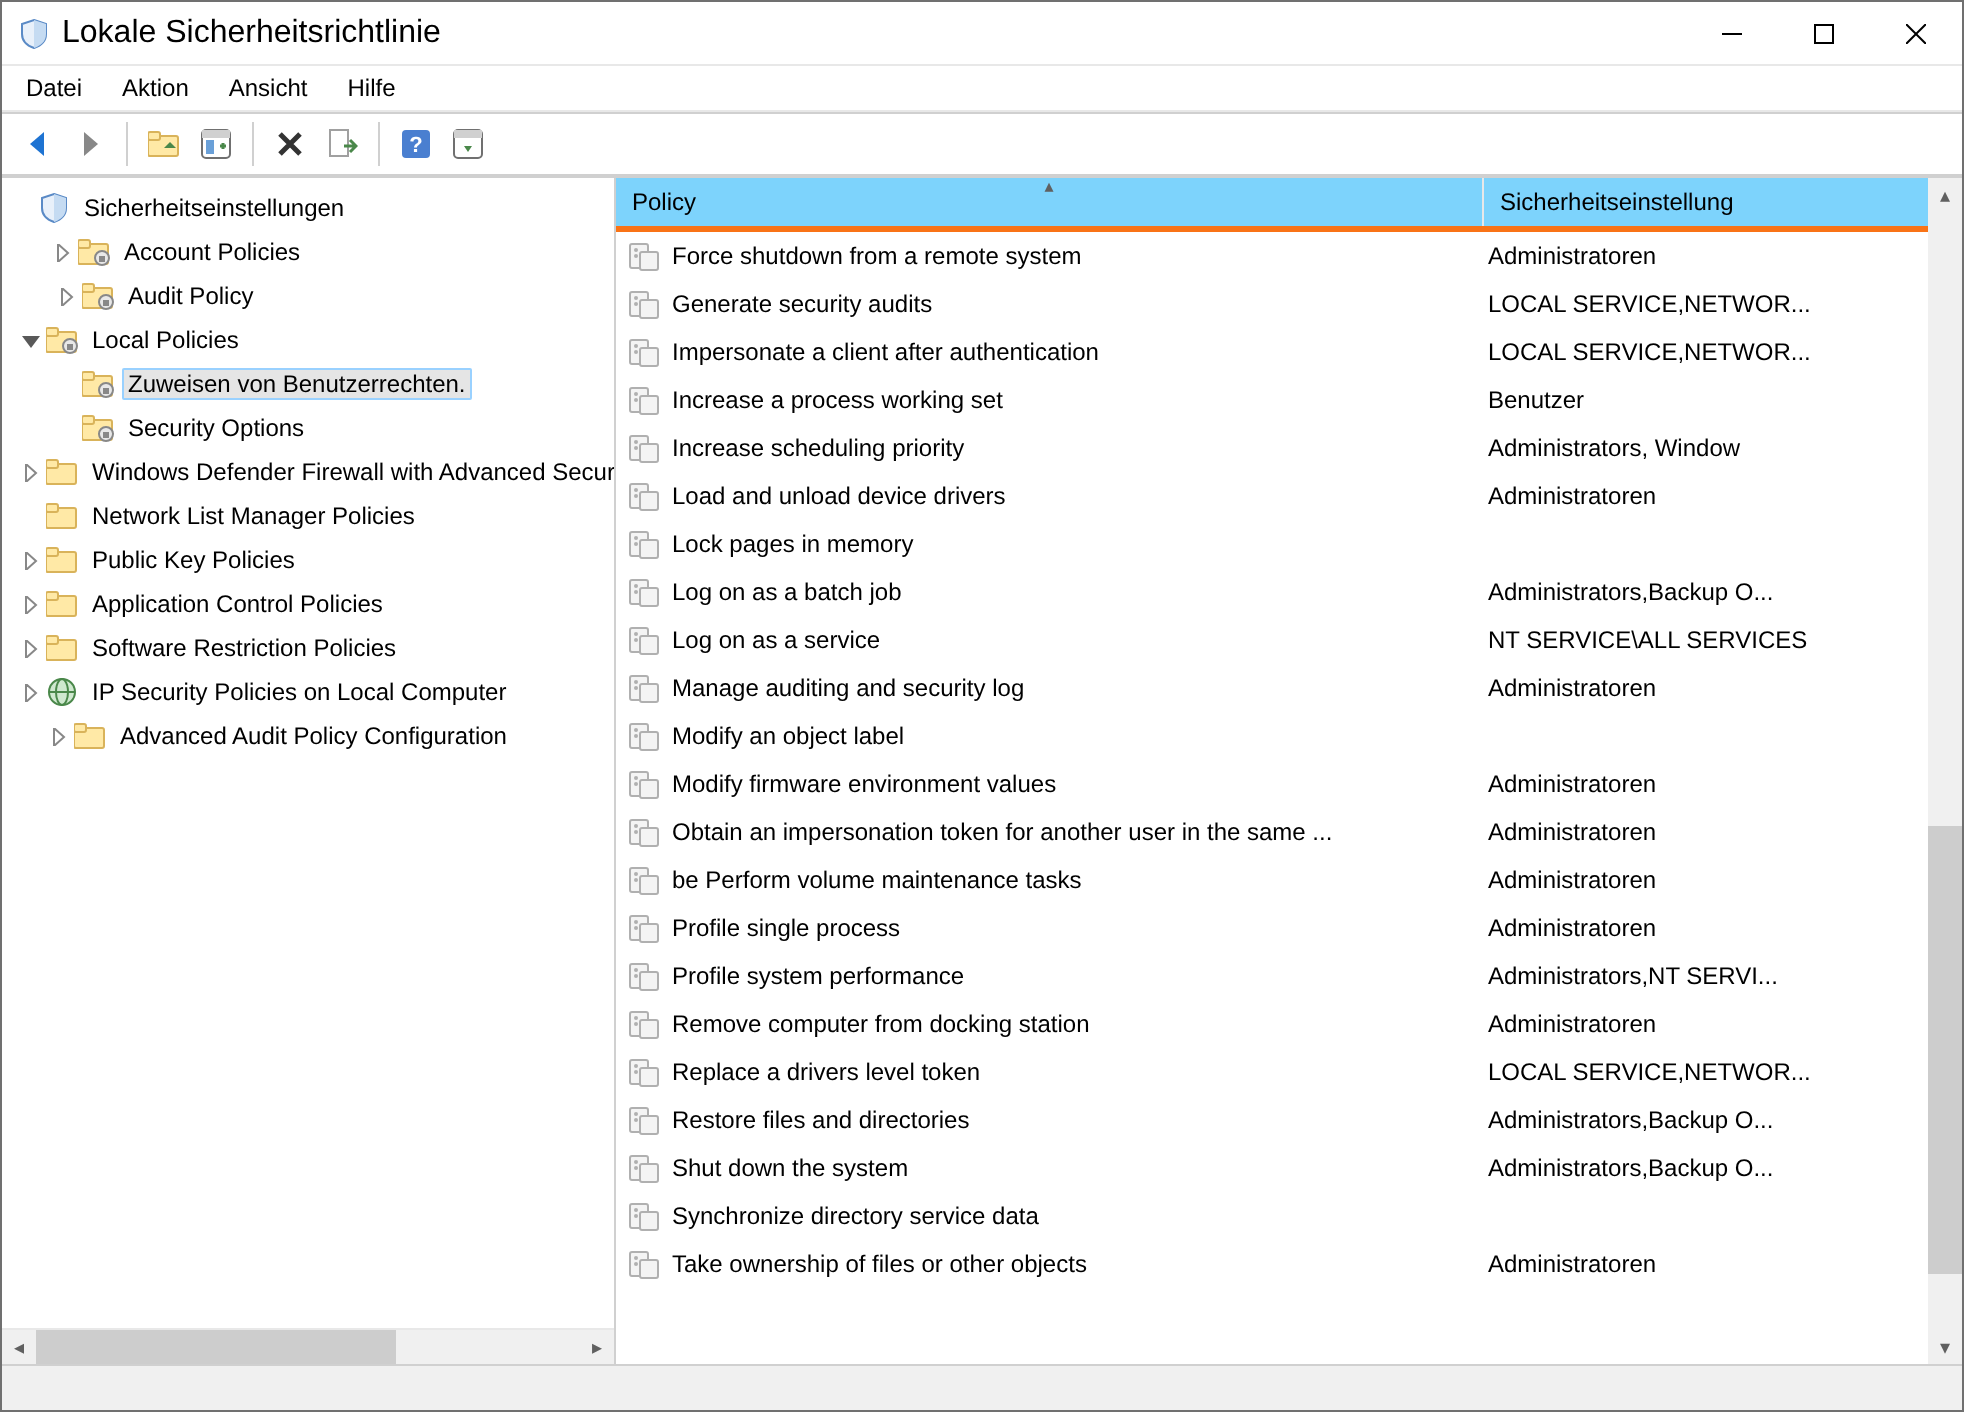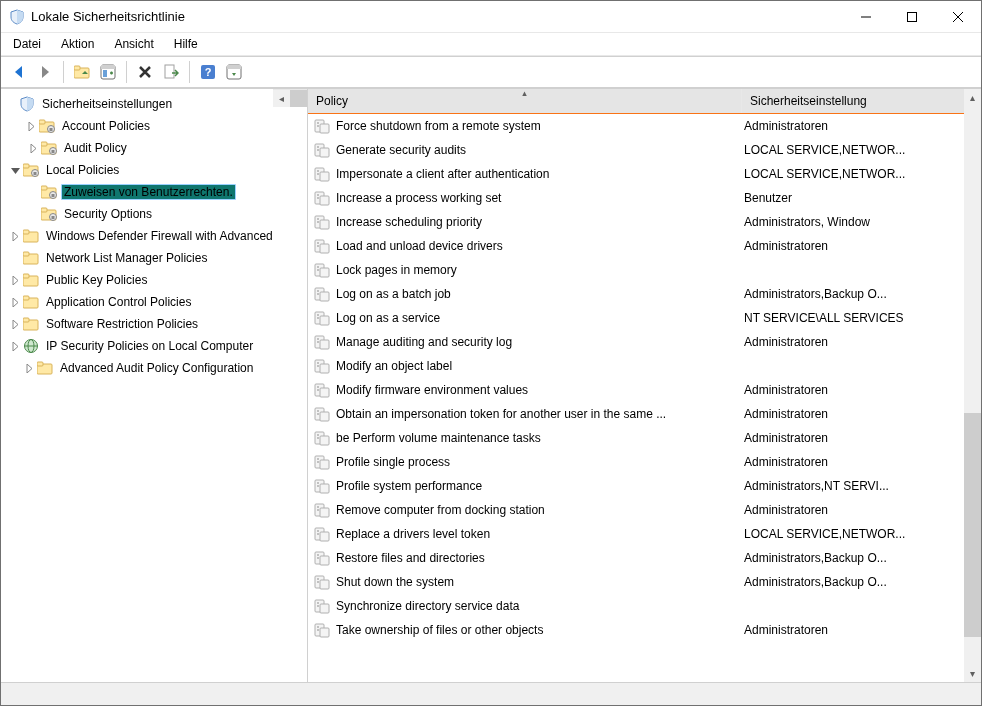--- a/index.html
+++ b/index.html
@@ -1,40 +1,40 @@
 <!DOCTYPE html>
 <html><head>
 <meta charset="utf-8">
 <style>
 html,body{margin:0;padding:0;font-family:"Segoe UI",Tahoma,sans-serif;font-size:12px;color:#000;background:#fff;overflow:hidden}
 .window{width:982px;height:706px;border:1px solid #707070;box-sizing:border-box;display:flex;flex-direction:column;background:#fff}
 .titlebar{height:31px;display:flex;align-items:center;background:#fff;border-bottom:1px solid #e8e8e8}
 .titlebar .app-icon{width:16px;height:16px;margin:0 6px 0 8px;display:inline-flex}
-.titlebar .title{flex:1;font-size:13px}
+.titlebar .title{flex:1;font-size:16px}
 .win-controls{display:flex;height:100%}
 .win-btn{width:46px;height:100%;display:flex;align-items:center;justify-content:center;font-family:"Segoe MDL2 Assets","Segoe UI Symbol";font-size:10px;color:#000}
 .menubar{height:22px;display:flex;align-items:flex-end;padding:0 2px;border-bottom:1px solid #e8e8e8}
 .menu-item{padding:2px 10px;height:18px;display:flex;align-items:center}
 .toolbar{height:30px;border:1px solid #d0d0d0;border-left:none;border-right:none;margin:0 0;display:flex;align-items:center;padding:0 6px;gap:2px;background:#fff}
 .tb-btn{width:24px;height:24px;display:flex;align-items:center;justify-content:center;border-radius:2px}
 .tb-sep{width:1px;height:22px;background:#d0d0d0;margin:0 4px}
 .content{flex:1;display:flex;border-top:1px solid #d0d0d0;min-height:0}
-.tree-pane{width:306px;border-right:1px solid #d0d0d0;overflow:hidden;display:flex;flex-direction:row}
+.tree-pane{width:306px;border-right:1px solid #d0d0d0;overflow:hidden;display:flex;flex-direction:column}
 .tree{flex:1;overflow:auto;padding:4px 0;white-space:nowrap}
 .tree-row{display:flex;align-items:center;height:22px;padding-right:4px;cursor:default}
 .tw{width:16px;height:16px;display:inline-flex;align-items:center;justify-content:center;color:#888;font-size:12px;flex-shrink:0}
 .node-icon{width:16px;height:16px;margin-right:4px;display:inline-flex;flex-shrink:0}
 .tree-label{padding:1px 3px;border-radius:1px}
-.tree-label.selected{background:#0f766e;border:1px solid #99d1ff;padding:0 2px}
+.tree-label.selected{background:#e5e5e5;border:1px solid #99d1ff;padding:0 2px}
 .tree-hscroll{height:17px;border-top:1px solid #e8e8e8;background:#f0f0f0;display:flex;align-items:center}
 .hs-btn{width:17px;height:17px;display:flex;align-items:center;justify-content:center;color:#606060;font-size:10px}
 .hs-track{flex:1;height:17px;position:relative}
 .hs-thumb{position:absolute;left:0;top:0;height:17px;width:180px;background:#cdcdcd}
 .list-pane{flex:1;display:flex;flex-direction:column;min-width:0;position:relative}
-.list-header{height:24px;border-bottom:1px solid #f97316;display:flex;align-items:flex-end;background:#e5e5e5}
+.list-header{height:24px;border-bottom:3px solid #f97316;display:flex;align-items:flex-end;background:#7dd3fc}
 .col{padding:0 8px;height:100%;display:flex;align-items:center;border-right:1px solid #e8e8e8;box-sizing:border-box;position:relative}
 .col-policy{width:434px}
 .col-setting{flex:1}
 .sort-arrow{position:absolute;left:50%;top:-1px;transform:translateX(-50%);font-size:9px;color:#606060}
 .list-body{flex:1;overflow:hidden}
 .list-row{display:flex;align-items:center;height:24px}
 .cell-policy{width:434px;display:flex;align-items:center;padding-left:6px;box-sizing:border-box;overflow:hidden;text-overflow:ellipsis;white-space:nowrap}
 .cell-setting{flex:1;padding-left:2px;overflow:hidden;text-overflow:ellipsis;white-space:nowrap}
 .policy-icon{width:16px;height:16px;margin-right:6px;flex-shrink:0;display:inline-flex}
 .vscroll{position:absolute;right:0;top:0;bottom:0;width:17px;background:#f0f0f0;display:flex;flex-direction:column}

